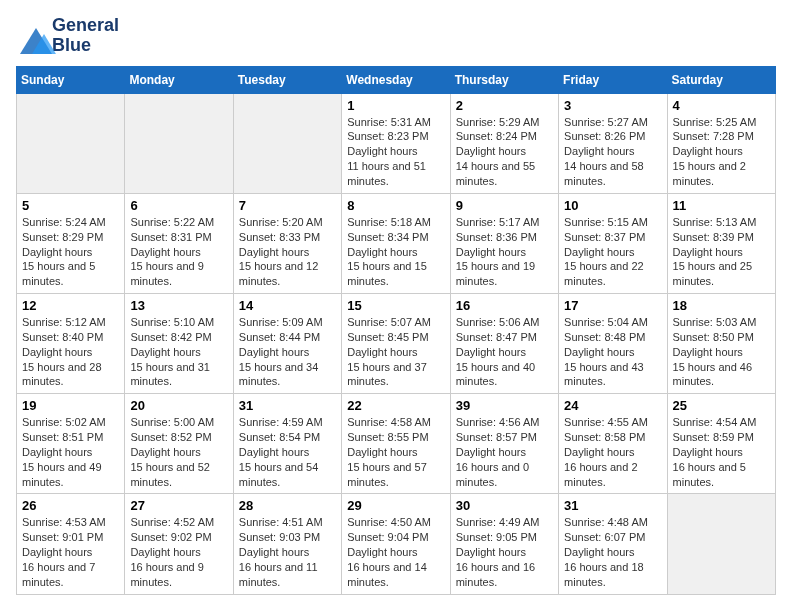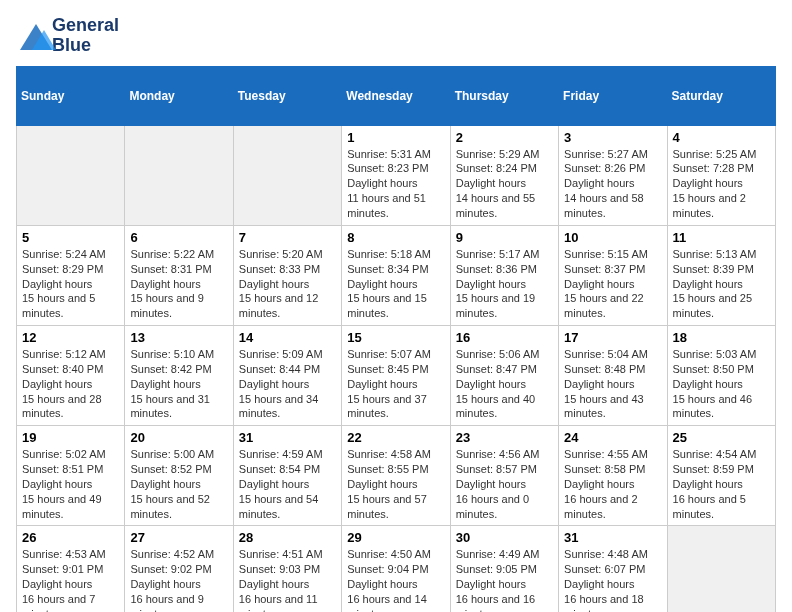--- a/index.html
+++ b/index.html
@@ -11,21 +11,21 @@
       padding: 16px;
     }
     .header {
       display: flex;
       justify-content: space-between;
       align-items: flex-start;
       margin-bottom: 10px;
     }
     .logo {
       display: flex;
-      align-items: center;
+      align-items: flex-end;
     }
     .logo-text {
       font-size: 18px;
       font-weight: bold;
       color: #1a3a6b;
       line-height: 1.1;
     }
     .logo-icon {
       width: 32px;
       height: 32px;
@@ -46,21 +46,21 @@
       font-weight: normal;
     }
     table {
       width: 100%;
       border-collapse: collapse;
       font-size: 11px;
     }
     thead th {
       background-color: #1a6cbf;
       color: #fff;
-      padding: 22px 4px;
+      padding: 6px 4px;
       text-align: left;
       font-size: 12px;
       font-weight: bold;
       border: 1px solid #1a6cbf;
     }
     td {
       border: 1px solid #ccc;
       vertical-align: top;
       padding: 4px 5px;
       height: 90px;
@@ -326,21 +326,21 @@
         <td>
         <span class="day-num">22</span>
         <div class="day-info">
           <span>Sunrise: 4:58 AM</span><br>
           <span>Sunset: 8:55 PM</span><br>
           <span>Daylight hours</span><br>
           <span>15 hours and 57 minutes.</span>
         </div>
       </td>
         <td>
-        <span class="day-num">23</span>
+        <span class="day-num">39</span>
         <div class="day-info">
           <span>Sunrise: 4:56 AM</span><br>
           <span>Sunset: 8:57 PM</span><br>
           <span>Daylight hours</span><br>
           <span>16 hours and 0 minutes.</span>
         </div>
       </td>
         <td>
         <span class="day-num">24</span>
         <div class="day-info">

